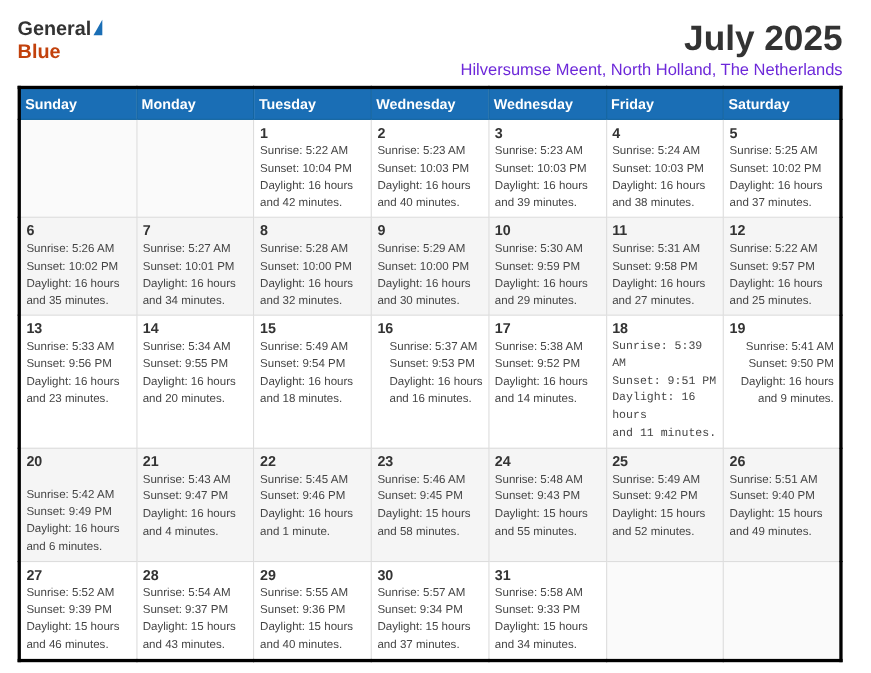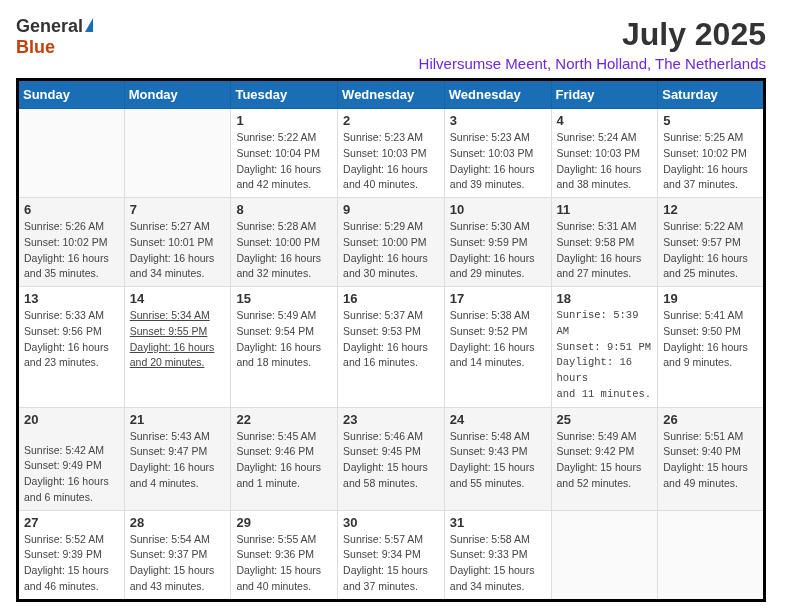--- a/index.html
+++ b/index.html
@@ -230,56 +230,56 @@
         <tr class="row-white">
           <td>
             <span class="day-num">13</span>
             <div class="day-info" style="white-space: pre-line;">Sunrise: 5:33 AM
 Sunset: 9:56 PM
 Daylight: 16 hours
 and 23 minutes.</div>
           </td>
           <td>
             <span class="day-num">14</span>
-            <div class="day-info" style="white-space: pre-line; text-decoration: underline;">Sunrise: 5:34 AM
+            <div class="day-info" style="white-space: pre-line;">Sunrise: 5:34 AM
 Sunset: 9:55 PM
 Daylight: 16 hours
 and 20 minutes.</div>
           </td>
           <td>
             <span class="day-num">15</span>
             <div class="day-info" style="white-space: pre-line;">Sunrise: 5:49 AM
 Sunset: 9:54 PM
 Daylight: 16 hours
 and 18 minutes.</div>
           </td>
           <td>
             <span class="day-num">16</span>
-            <div class="day-info" style="white-space: pre-line;">Sunrise: 5:37 AM
+            <div class="day-info" style="white-space: pre-line; margin-left: 11px;">Sunrise: 5:37 AM
 Sunset: 9:53 PM
 Daylight: 16 hours
 and 16 minutes.</div>
           </td>
           <td>
             <span class="day-num">17</span>
             <div class="day-info" style="white-space: pre-line;">Sunrise: 5:38 AM
 Sunset: 9:52 PM
 Daylight: 16 hours
 and 14 minutes.</div>
           </td>
           <td>
             <span class="day-num">18</span>
             <div class="day-info" style="white-space: pre-line; font-family: Liberation Mono, monospace;">Sunrise: 5:39 AM
 Sunset: 9:51 PM
 Daylight: 16 hours
 and 11 minutes.</div>
           </td>
           <td>
             <span class="day-num">19</span>
-            <div class="day-info" style="white-space: pre-line;">Sunrise: 5:41 AM
+            <div class="day-info" style="white-space: pre-line; text-align: right;">Sunrise: 5:41 AM
 Sunset: 9:50 PM
 Daylight: 16 hours
 and 9 minutes.</div>
           </td>
         </tr>
         <tr class="row-stripe">
           <td>
             <span class="day-num">20</span>
             <div class="day-info" style="white-space: pre-line; margin-top: 16px;">Sunrise: 5:42 AM
 Sunset: 9:49 PM

